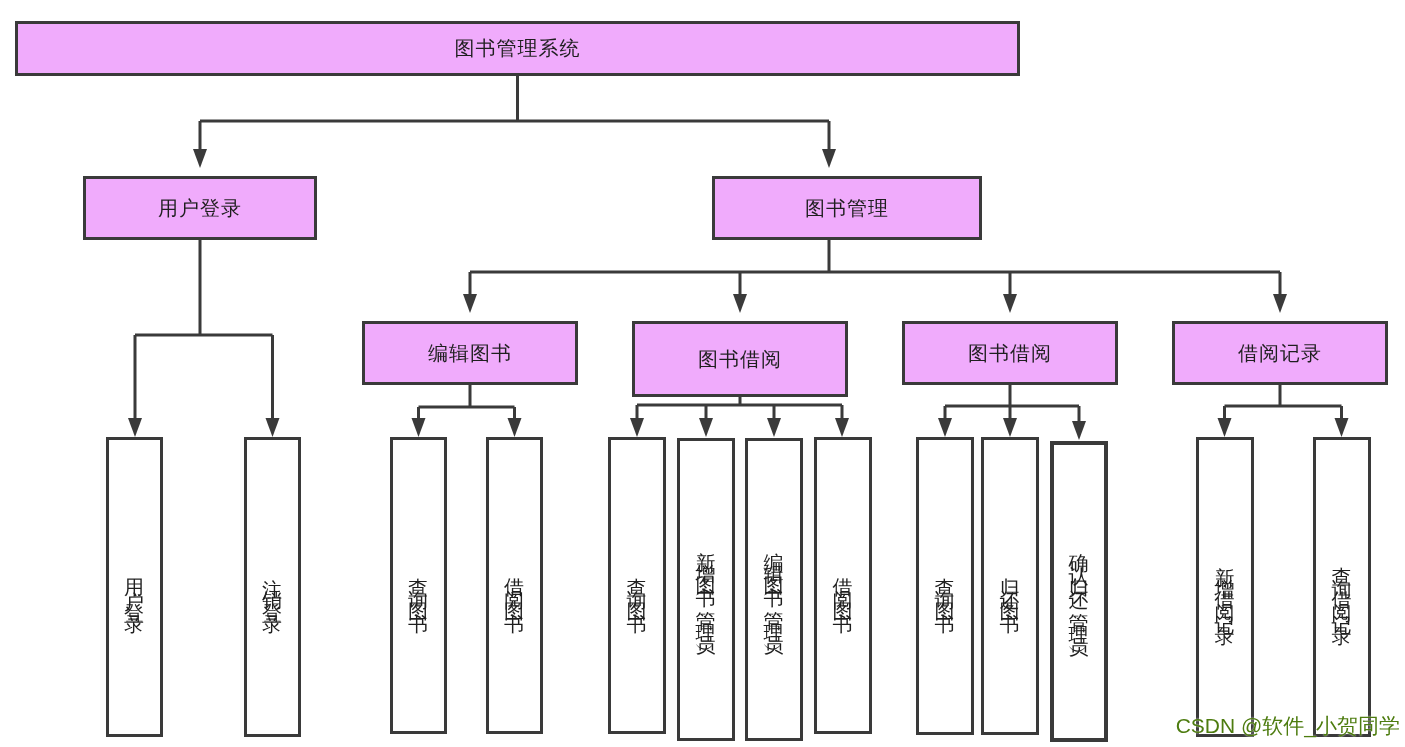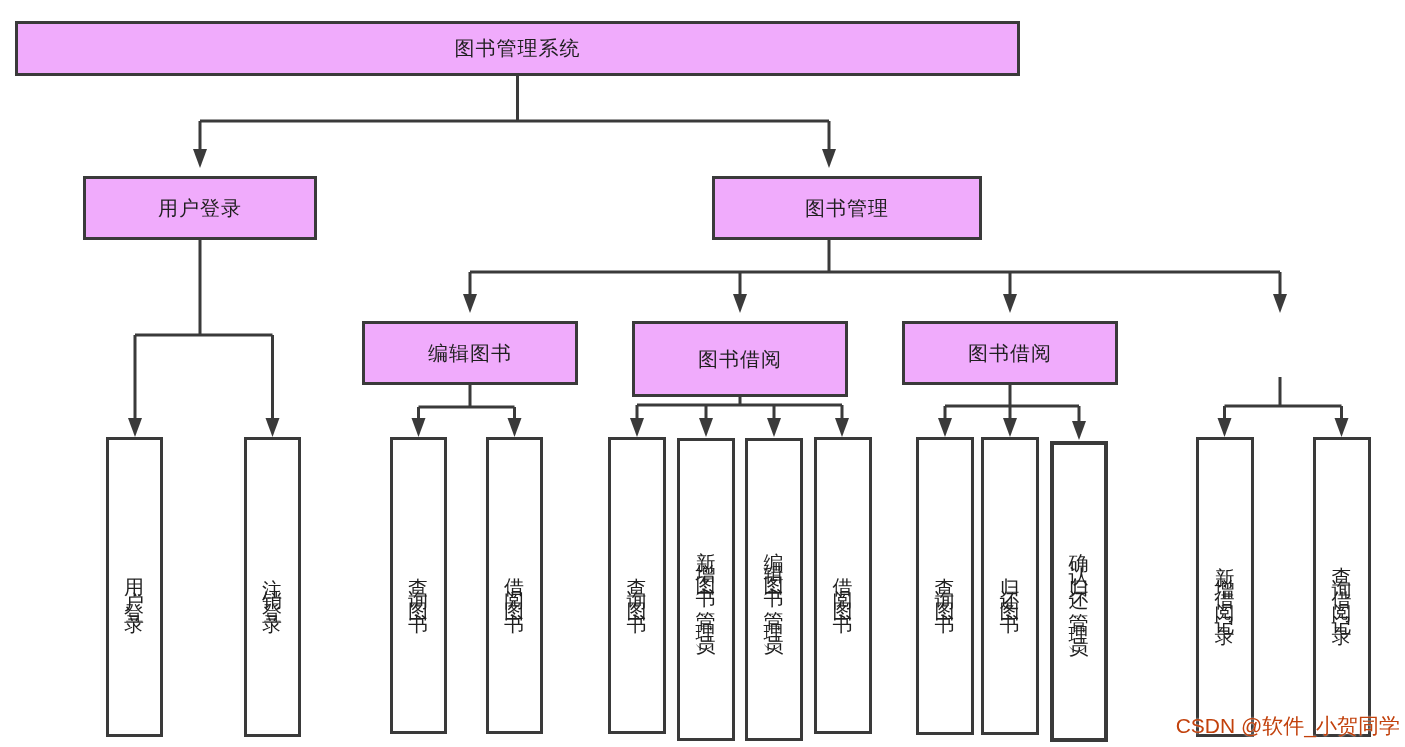--- a/index.html
+++ b/index.html
@@ -17,21 +17,21 @@
     position:absolute; box-sizing:border-box; background:#ffffff;
     border:3px solid #3a3a3a; display:flex; align-items:center; justify-content:center;
     color:#1f1f1f; z-index:2;
   }
   .vtext {
     writing-mode:vertical-rl; text-orientation:mixed;
     font-size:20px; letter-spacing:12px; line-height:1; color:#1f1f1f;
   }
   .watermark {
     position:absolute; right:5px; bottom:7px; z-index:5;
-    font-size:21px; color:#c2410c; text-shadow:0 0 2px #ffffff;
+    font-size:21px; color:#4d7c0f; text-shadow:0 0 2px #ffffff;
     white-space:nowrap;
   }
 </style>
 </head>
 <body>
 
 <div class="canvas">
 
   <svg class="connectors" viewBox="0 0 1405 747" fill="none">
 
@@ -82,20 +82,23 @@
 
   <div class="node" style="left:362px; top:313px; width:216px; height:64px;">
     <span>编辑图书</span>
   </div>
   <div class="node" style="left:632px; top:313px; width:216px; height:76px;">
     <span>图书借阅</span>
   </div>
   <div class="node" style="left:902px; top:313px; width:216px; height:64px;">
     <span>图书借阅</span>
   </div>
+  <div class="node" style="left:1172px; top:313px; width:216px; height:64px;">
+    <span>借阅记录</span>
+  </div>
 
   <div class="leaf" style="left:106px; top:437px; width:57px; height:300px;">
     <span class="vtext">用户登录</span>
   </div>
   <div class="leaf" style="left:244px; top:437px; width:57px; height:300px;">
     <span class="vtext">注销登录</span>
   </div>
 
   <div class="leaf" style="left:390px; top:437px; width:57px; height:297px;">
     <span class="vtext">查询图书</span>

